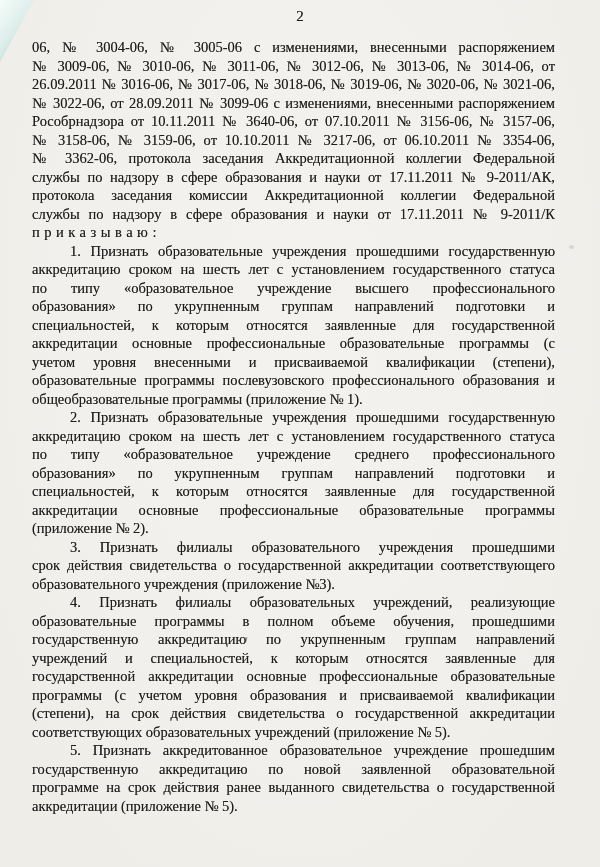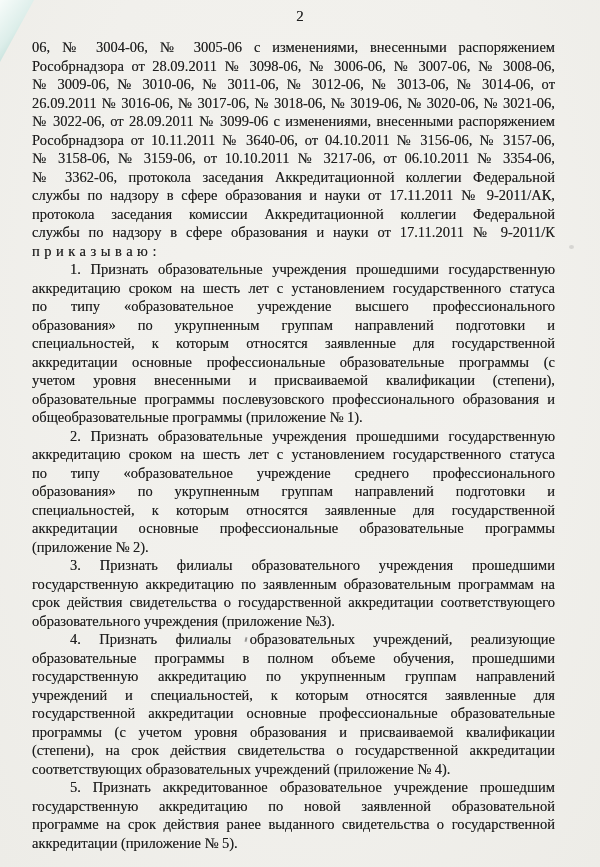--- a/index.html
+++ b/index.html
@@ -77,25 +77,24 @@
 </style>
 </head>
 <body>
 
 <div class="page">
   <div class="corner-artifact"></div>
   <div class="page-number">2</div>
   <div class="doc-body">
       <div class="para">
         <div class="line">06, № 3004-06, № 3005-06 с изменениями, внесенными распоряжением</div>
-        <div class="line">Рособрнадзора от 28.09.2011 № 3098-06, № 3006-06, № 3007-06, № 3008-06,</div>
         <div class="line">№ 3009-06, № 3010-06, № 3011-06, № 3012-06, № 3013-06, № 3014-06, от</div>
         <div class="line">26.09.2011 № 3016-06, № 3017-06, № 3018-06, № 3019-06, № 3020-06, № 3021-06,</div>
         <div class="line">№ 3022-06, от 28.09.2011 № 3099-06 с изменениями, внесенными распоряжением</div>
-        <div class="line">Рособрнадзора от 10.11.2011 № 3640-06, от 04.10.2011 № 3156-06, № 3157-06,</div>
+        <div class="line">Рособрнадзора от 10.11.2011 № 3640-06, от 07.10.2011 № 3156-06, № 3157-06,</div>
         <div class="line">№ 3158-06, № 3159-06, от 10.10.2011 № 3217-06, от 06.10.2011 № 3354-06,</div>
         <div class="line">№ 3362-06, протокола заседания Аккредитационной коллегии Федеральной</div>
         <div class="line">службы по надзору в сфере образования и науки от 17.11.2011 № 9-2011/АК,</div>
         <div class="line">протокола заседания комиссии Аккредитационной коллегии Федеральной</div>
         <div class="line">службы по надзору в сфере образования и науки от 17.11.2011 № 9-2011/К</div>
       </div>
       <div class="para spaced">
         <div class="line end">приказываю:</div>
       </div>
       <div class="para gap">
@@ -113,33 +112,32 @@
         <div class="line first">2. Признать образовательные учреждения прошедшими государственную</div>
         <div class="line">аккредитацию сроком на шесть лет с установлением государственного статуса</div>
         <div class="line">по типу «образовательное учреждение среднего профессионального</div>
         <div class="line">образования» по укрупненным группам направлений подготовки и</div>
         <div class="line">специальностей, к которым относятся заявленные для государственной</div>
         <div class="line">аккредитации основные профессиональные образовательные программы</div>
         <div class="line end">(приложение № 2).</div>
       </div>
       <div class="para">
         <div class="line first">3. Признать филиалы образовательного учреждения прошедшими</div>
-        <div class="line">государственную аккредитацию по заявленным образовательным программам на</div>
         <div class="line">срок действия свидетельства о государственной аккредитации соответствующего</div>
         <div class="line end">образовательного учреждения (приложение №3).</div>
       </div>
       <div class="para">
         <div class="line first">4. Признать филиалы образовательных учреждений, реализующие</div>
         <div class="line">образовательные программы в полном объеме обучения, прошедшими</div>
         <div class="line">государственную аккредитацию по укрупненным группам направлений</div>
         <div class="line">учреждений и специальностей, к которым относятся заявленные для</div>
         <div class="line">государственной аккредитации основные профессиональные образовательные</div>
         <div class="line">программы (с учетом уровня образования и присваиваемой квалификации</div>
         <div class="line">(степени), на срок действия свидетельства о государственной аккредитации</div>
-        <div class="line end">соответствующих образовательных учреждений (приложение № 4).</div>
+        <div class="line end">соответствующих образовательных учреждений (приложение № 5).</div>
       </div>
       <div class="para">
         <div class="line first">5. Признать аккредитованное образовательное учреждение прошедшим</div>
         <div class="line">государственную аккредитацию по новой заявленной образовательной</div>
         <div class="line">программе на срок действия ранее выданного свидетельства о государственной</div>
         <div class="line end">аккредитации (приложение № 5).</div>
       </div>
     </div>
   <div class="speck-dot"></div>
   <div class="speck-tick"></div>

